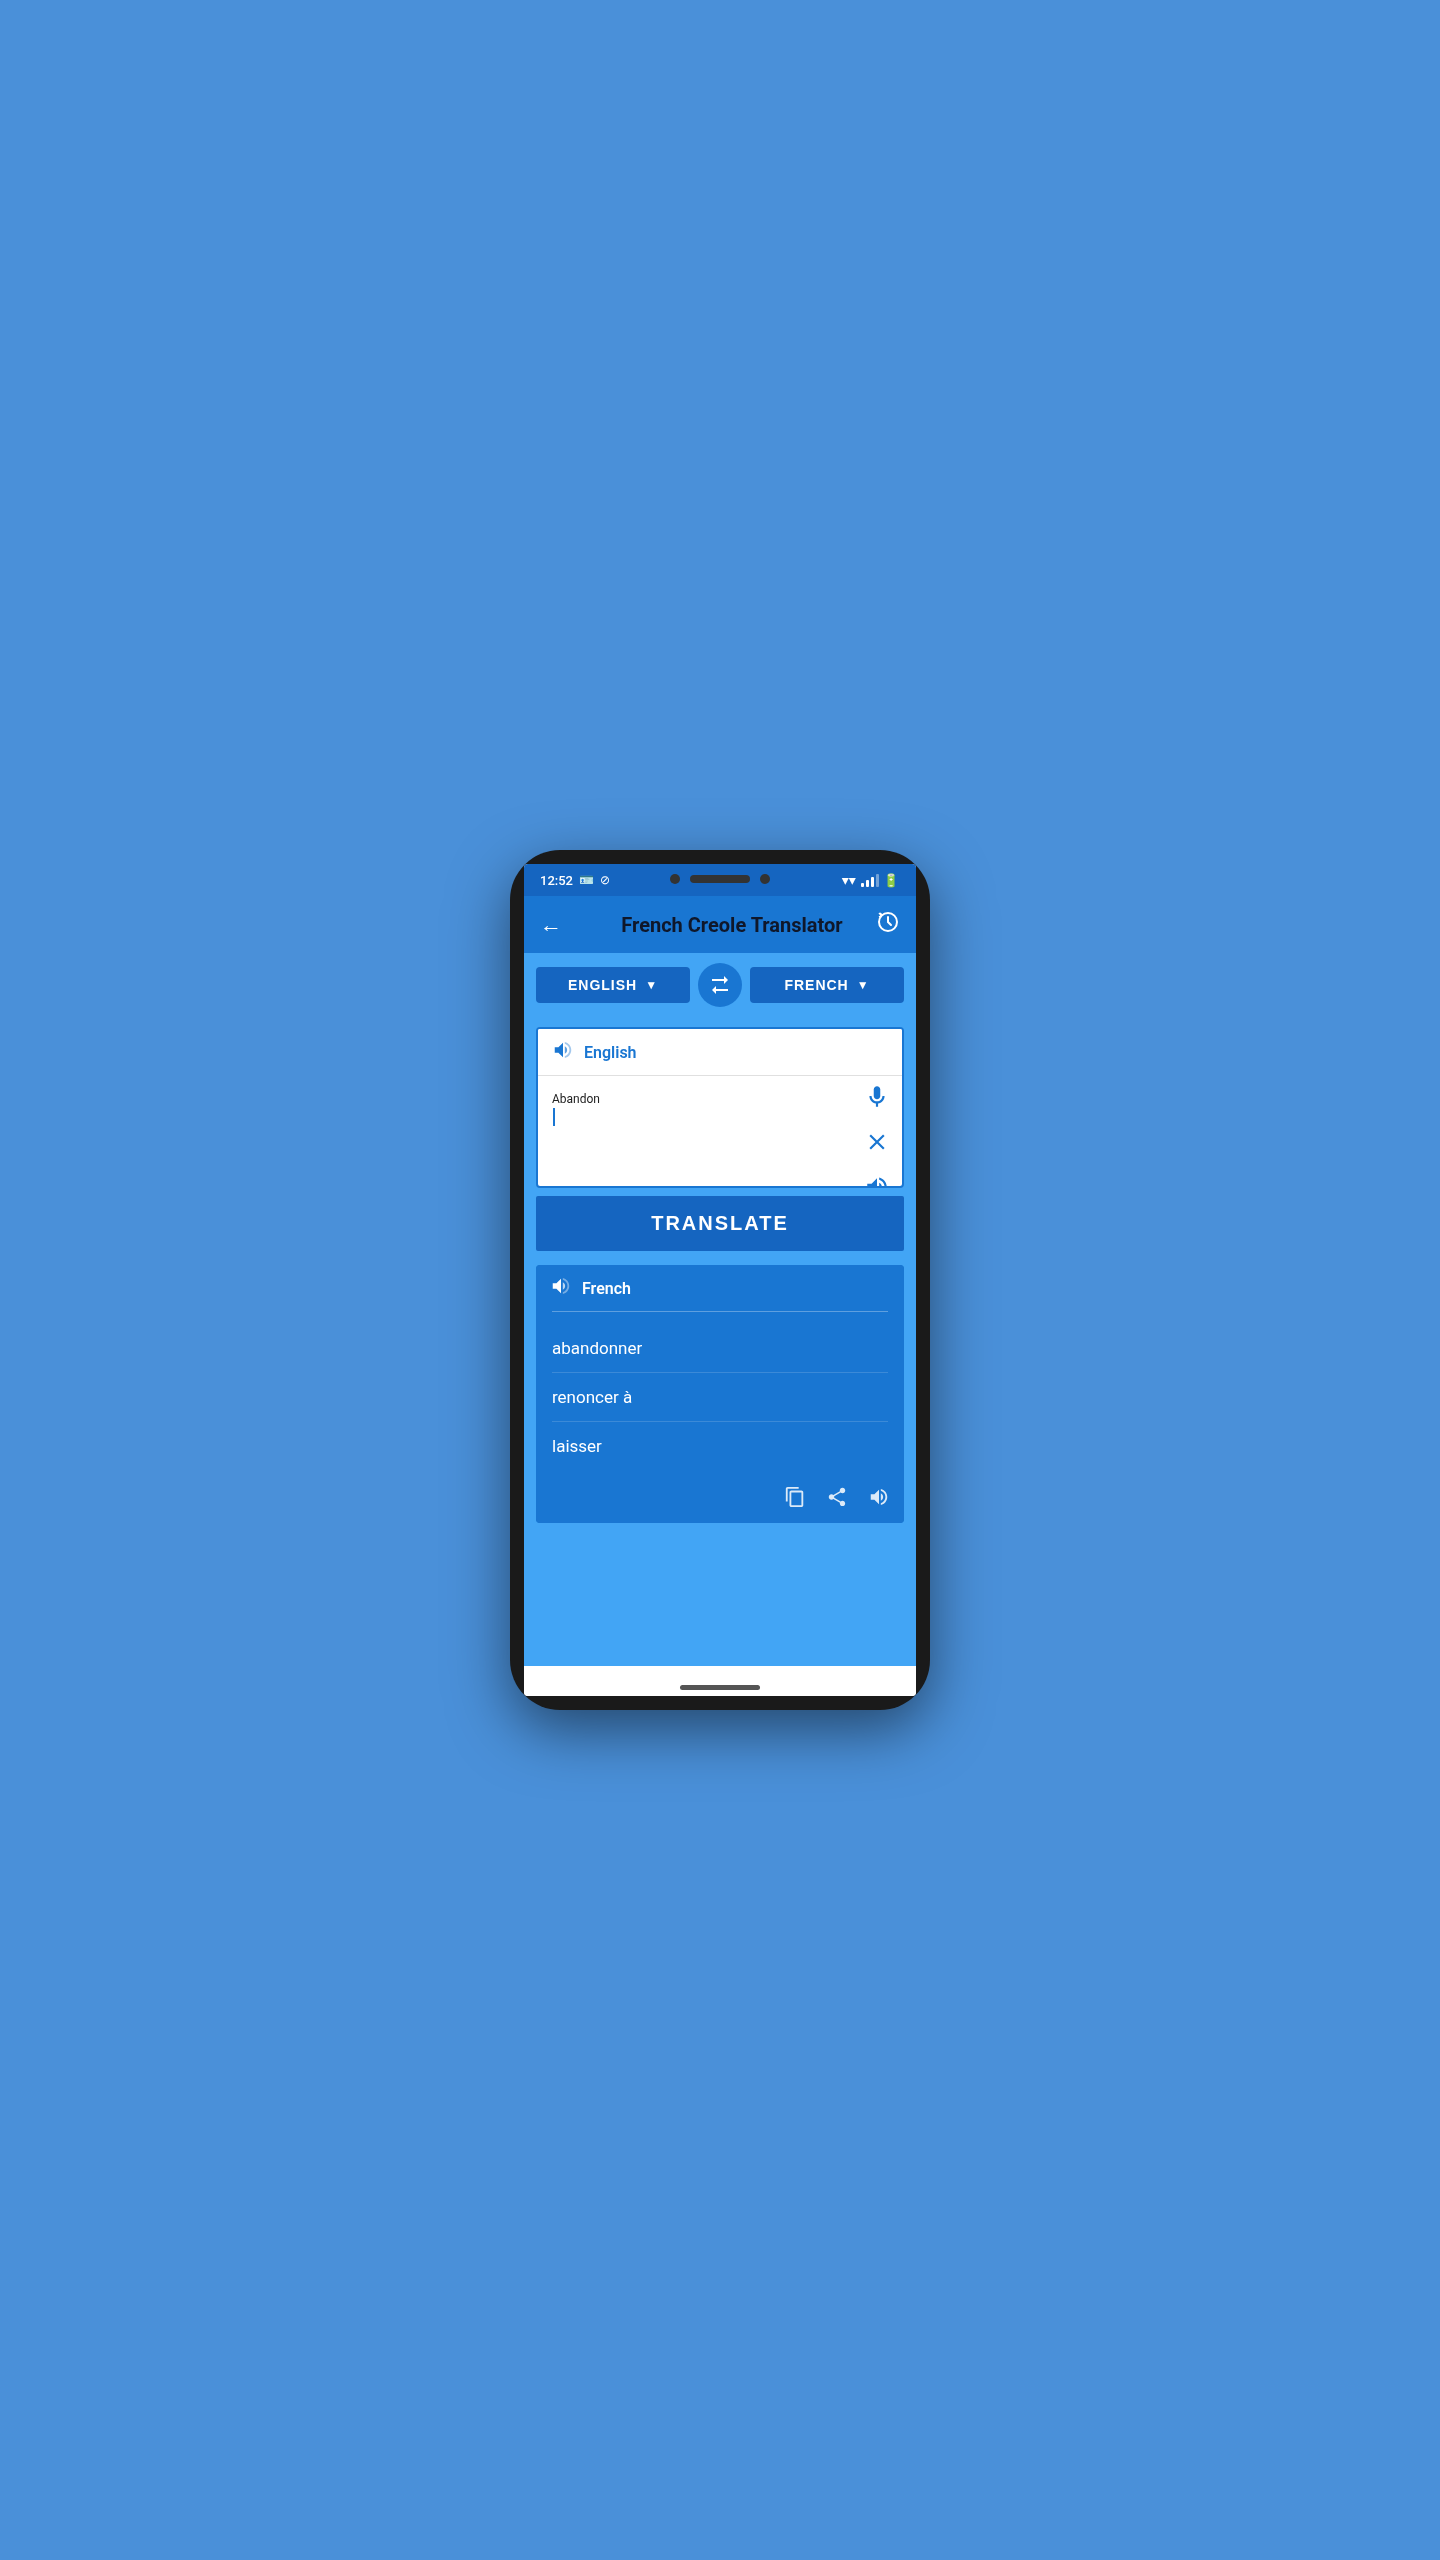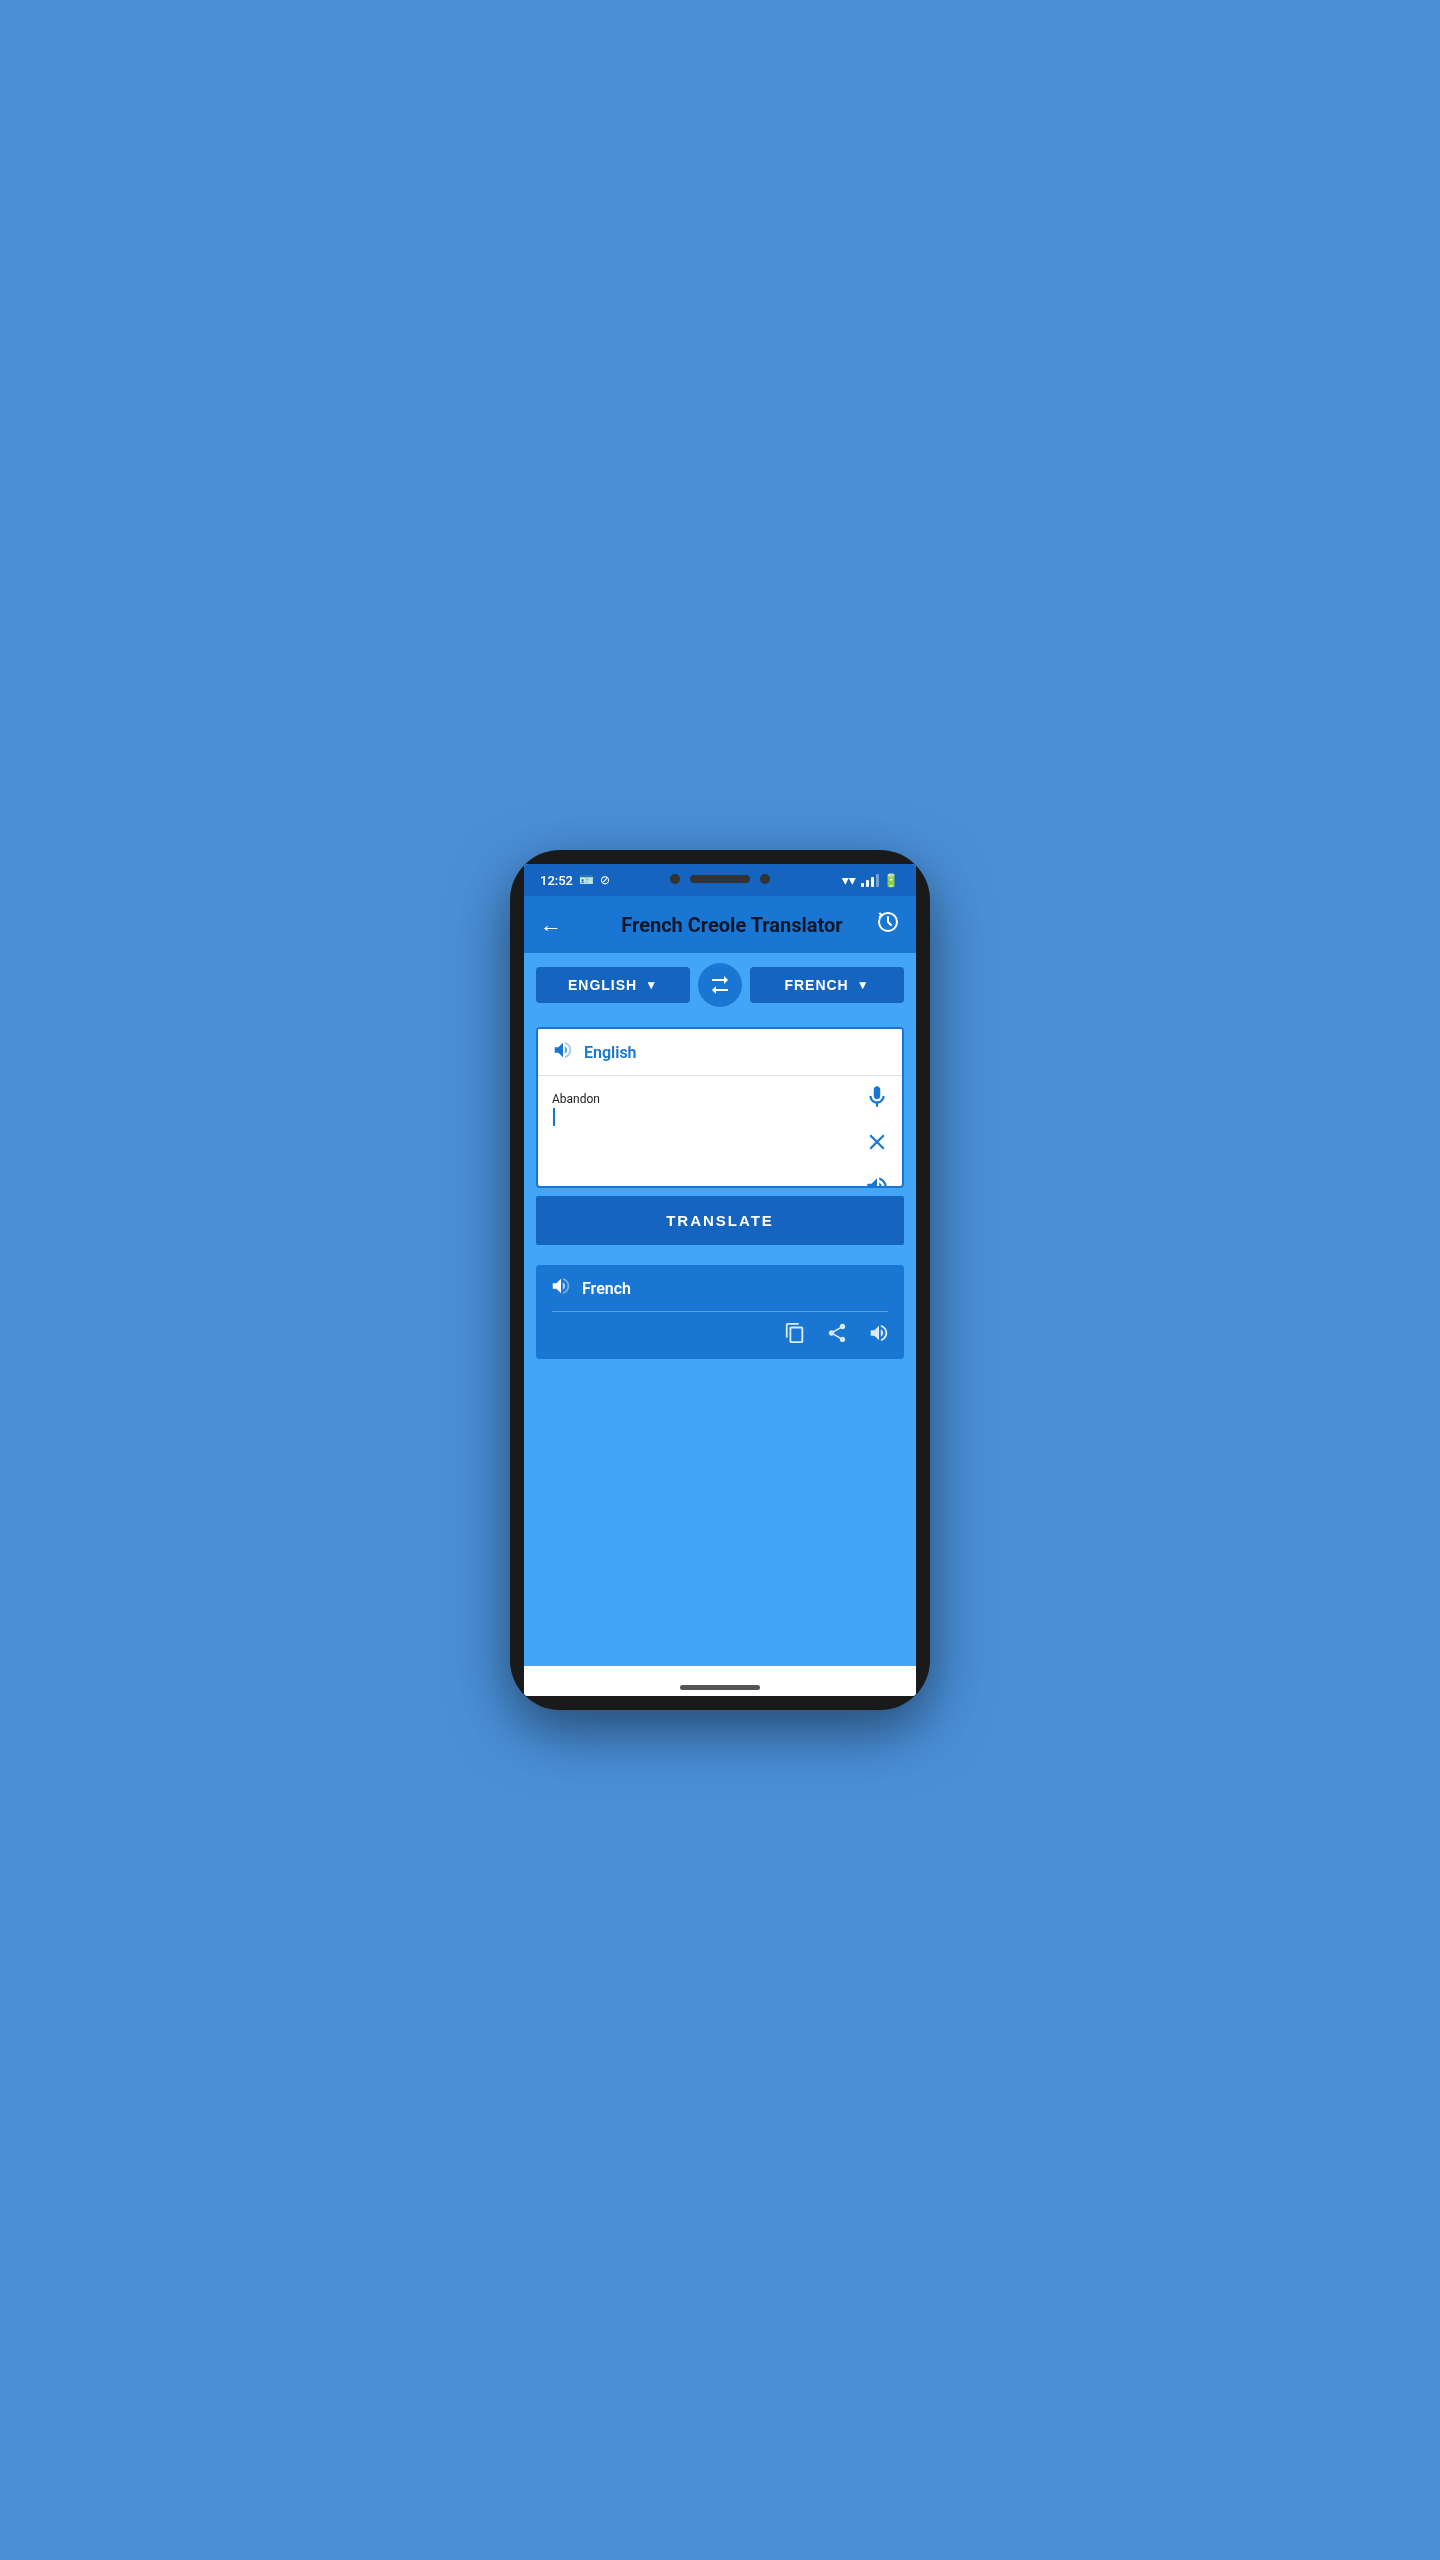--- a/index.html
+++ b/index.html
@@ -247,27 +247,27 @@
       font-size: 22px;
       cursor: pointer;
     }
 
     
     .translate-btn {
       background: #1565C0;
       color: white;
       border: none;
       padding: 16px;
-      font-size: 15px;
+      font-size: 20px;
       font-weight: 700;
       letter-spacing: 2px;
       cursor: pointer;
       width: 100%;
       text-align: center;
-      margin-bottom: 20px;
+      margin-bottom: 14px;
       border-radius: 2px;
     }
 
     
     .output-section {
       background: #1976D2;
       border-radius: 4px;
       overflow: hidden;
     }
 
@@ -473,20 +473,25 @@
               <path d="M3 9v6h4l5 5V4L7 9H3z"></path>
               <path d="M16.5 12c0-1.77-1.02-3.29-2.5-4.03v8.05c1.48-.73 2.5-2.25 2.5-4.02z" opacity="0.7"></path>
               <path d="M14 3.23v2.06c2.89.86 5 3.54 5 6.71s-2.11 5.85-5 6.71v2.06c4.01-.91 7-4.49 7-8.77s-2.99-7.86-7-8.77z" opacity="0.4"></path>
             </svg>
           </span>
           <span class="section-label-white">French</span>
         </div>
 
         <div class="output-divider"></div>
 
+        <div class="output-body">
+          <div class="translation-item">abandonner</div>
+          <div class="translation-item">renoncer à</div>
+          <div class="translation-item">laisser</div>
+        </div>
 
         <div class="output-footer">
 
           <span class="footer-icon">
             <svg width="22" height="22" viewBox="0 0 24 24" fill="rgba(255,255,255,0.85)">
               <path d="M16 1H4c-1.1 0-2 .9-2 2v14h2V3h12V1zm3 4H8c-1.1 0-2 .9-2 2v14c0 1.1.9 2 2 2h11c1.1 0 2-.9 2-2V7c0-1.1-.9-2-2-2zm0 16H8V7h11v14z"></path>
             </svg>
           </span>
 
           <span class="footer-icon">

